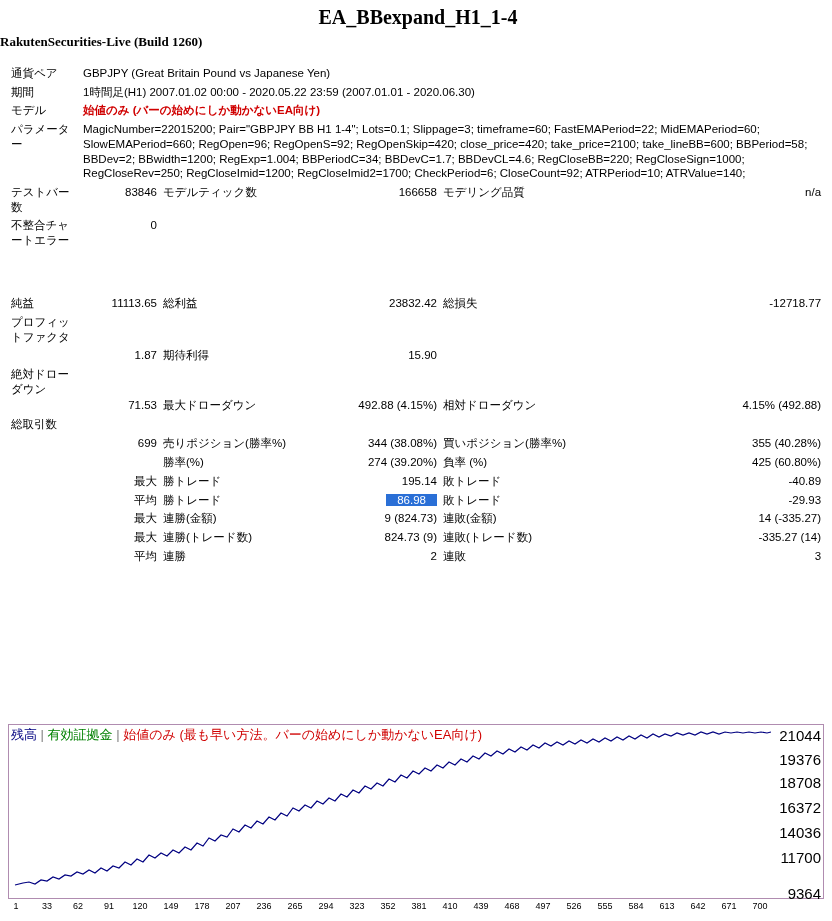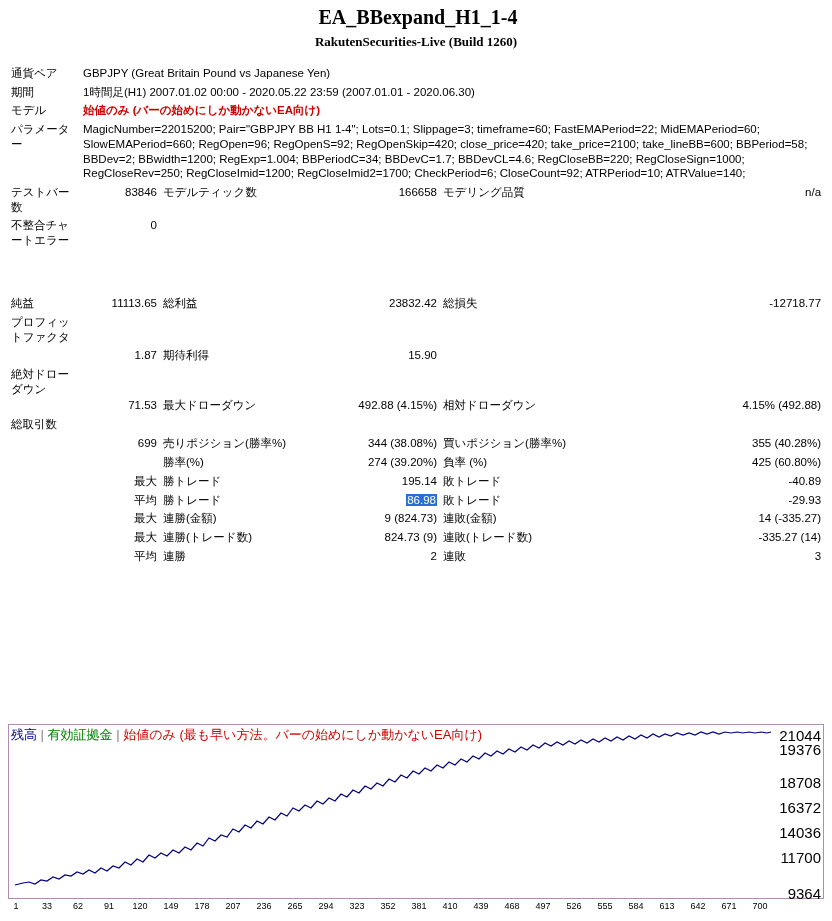--- a/index.html
+++ b/index.html
@@ -29,21 +29,21 @@
     letter-spacing: 0.2px;
   }
   .subtitle {
     text-align: center;
     font-family: "Liberation Serif", serif;
     font-weight: bold;
     font-size: 20px;
     margin: 6px 0 0 4px;
   }
   .broker {
-    text-align: center;
+    text-align: left;
     font-family: "Liberation Serif", serif;
     font-weight: bold;
     font-size: 13px;
     margin: 5px 0 0 0;
   }
 
   table.report {
     border-collapse: collapse;
     width: 816px;
     margin: 14px 8px 0 8px;
@@ -71,21 +71,21 @@
     color: #d00000;
     font-weight: bold;
   }
   .params {
     line-height: 1.30;
     word-spacing: 0px;
   }
   .sel {
     background: #2a6fd6;
     color: #ffffff;
-    padding: 0 1px;
+    padding: 0 11px;
   }
 
   
   .chart-wrap {
     position: absolute;
     left: 8px;
     top: 718px;
     width: 816px;
     height: 196px;
   }
@@ -291,21 +291,21 @@
   <div class="chart-wrap">
     <div class="chart-box">
       <div class="legend">
         <span class="k1">残高</span><span class="sep"> | </span><span class="k2">有効証拠金</span><span class="sep"> | </span><span class="k3">始値のみ (最も早い方法。バーの始めにしか動かないEA向け)</span>
       </div>
       <svg class="curve" width="816" height="175" viewBox="0 0 816 175" preserveAspectRatio="none">
         <polyline fill="none" stroke="#000080" stroke-width="1.2" points="6,160 14,158 20,157 26,159 32,155 38,156 44,152 50,154 56,150 62,151 68,147 74,149 80,145 86,148 92,143 98,146 104,141 110,143 116,137 122,140 128,134 134,137 140,130 146,133 152,128 158,131 164,125 170,128 176,122 182,125 188,118 194,121 200,113 206,116 212,110 218,112 224,104 230,107 236,100 242,103 248,96 254,99 260,92 266,95 272,88 278,91 284,83 290,86 296,80 302,83 308,76 314,79 320,73 326,76 332,69 338,72 344,65 350,68 356,61 362,64 368,58 374,61 380,54 386,57 392,50 398,53 404,46 410,49 416,43 422,46 428,40 434,43 440,37 446,40 452,34 458,37 464,31 470,34 476,28 482,31 488,26 494,29 500,24 506,27 512,22 518,25 524,20 530,23 536,18 542,21 548,17 554,20 560,16 566,19 572,15 578,18 584,14 590,17 596,13 602,16 608,12 614,15 620,11 626,14 632,10 638,13 644,9 650,12 656,9 662,11 668,8 674,10 680,8 686,10 692,7 698,9 704,7 710,9 716,7 722,8 728,7 734,8 740,7 746,8 752,7 758,8 762,7"></polyline>
       </svg>
       <div class="ylabels">
         <span style="top:2px">21044</span>
-        <span style="top:16px">19376</span>
+        <span style="top:26px">19376</span>
         <span style="top:49px">18708</span>
         <span style="top:74px">16372</span>
         <span style="top:99px">14036</span>
         <span style="top:124px">11700</span>
         <span style="top:160px">9364</span>
       </div>
     </div>
     <div class="xlabels">
       <span style="left:8px">1</span>
       <span style="left:39px">33</span>

